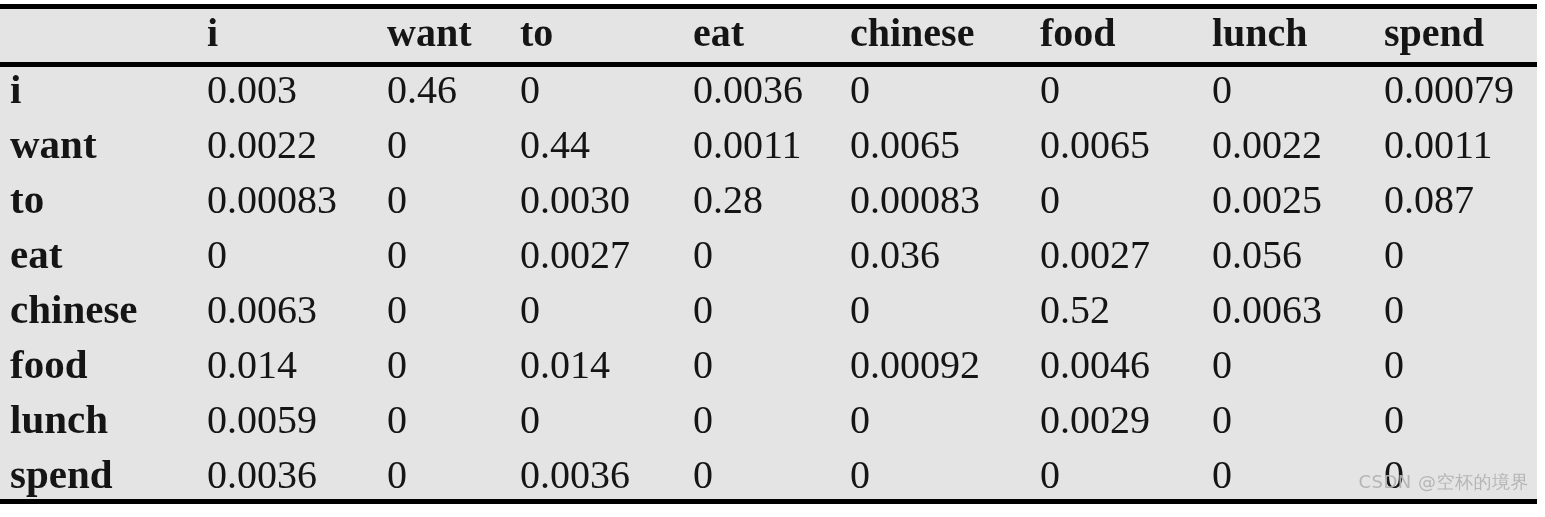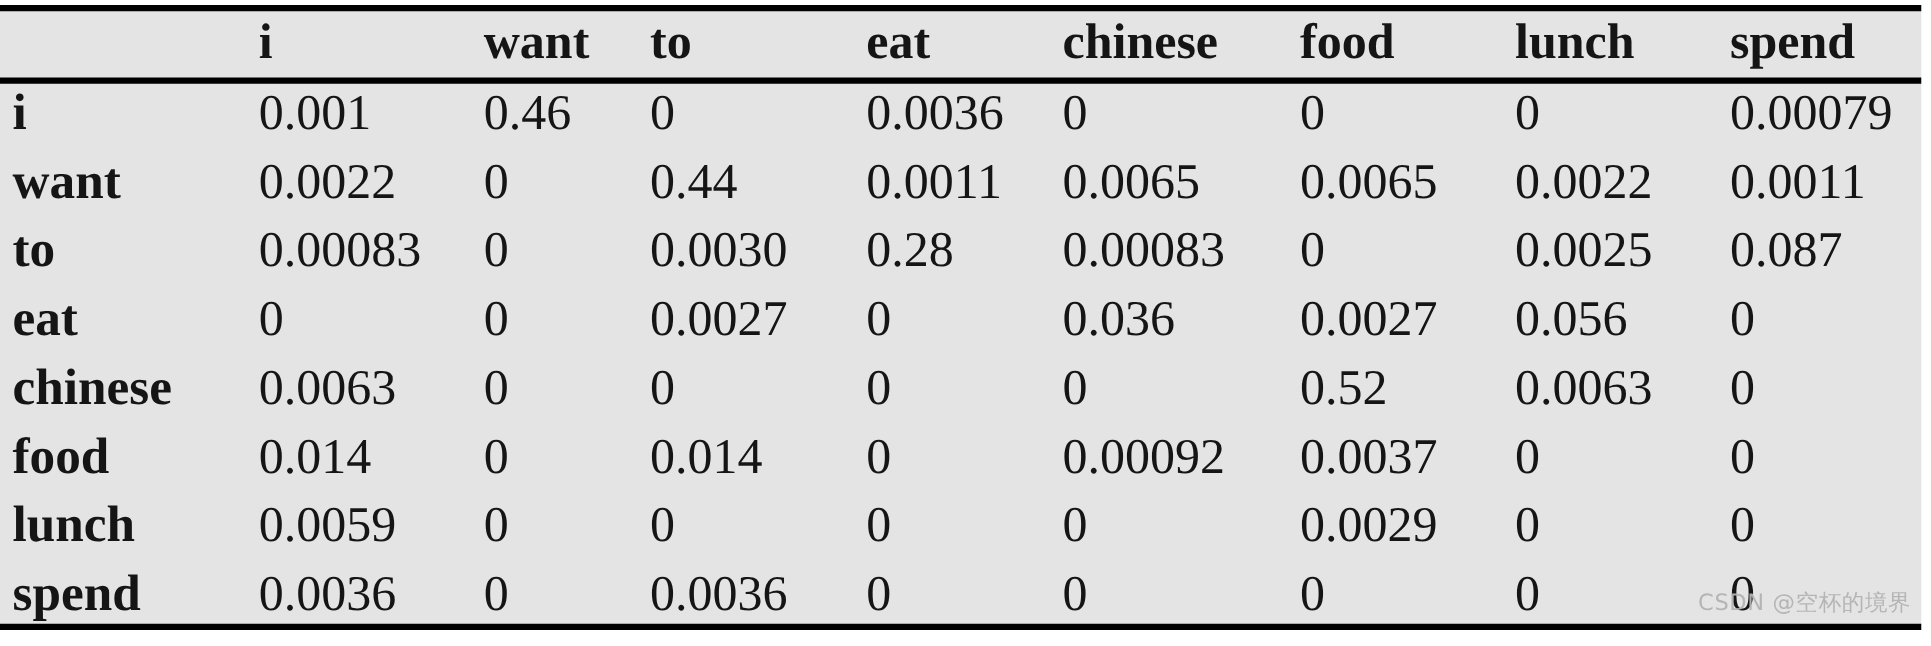--- a/index.html
+++ b/index.html
@@ -139,21 +139,21 @@
           <th>chinese</th>
           <th>food</th>
           <th>lunch</th>
           <th>spend</th>
         </tr>
       </thead>
 
       <tbody>
         <tr>
           <th class="row-label">i</th>
-          <td class="cell">0.001</td>
+          <td class="cell">0.003</td>
           <td class="cell">0.46</td>
           <td class="cell zero">0</td>
           <td class="cell">0.0036</td>
           <td class="cell zero">0</td>
           <td class="cell zero">0</td>
           <td class="cell zero">0</td>
           <td class="cell">0.00079</td>
         </tr>
 
         <tr>
@@ -204,21 +204,21 @@
           <td class="cell zero">0</td>
         </tr>
 
         <tr>
           <th class="row-label">food</th>
           <td class="cell">0.014</td>
           <td class="cell zero">0</td>
           <td class="cell">0.014</td>
           <td class="cell zero">0</td>
           <td class="cell">0.00092</td>
-          <td class="cell">0.0037</td>
+          <td class="cell">0.0046</td>
           <td class="cell zero">0</td>
           <td class="cell zero">0</td>
         </tr>
 
         <tr>
           <th class="row-label">lunch</th>
           <td class="cell">0.0059</td>
           <td class="cell zero">0</td>
           <td class="cell zero">0</td>
           <td class="cell zero">0</td>

